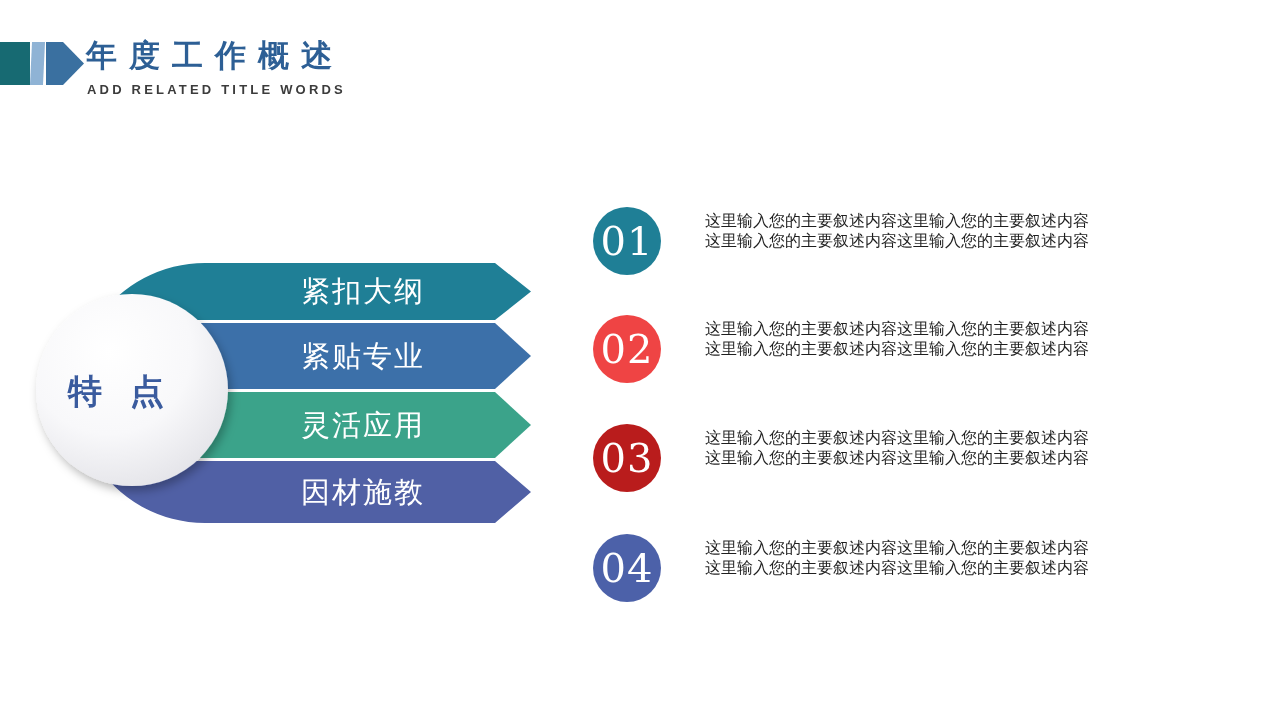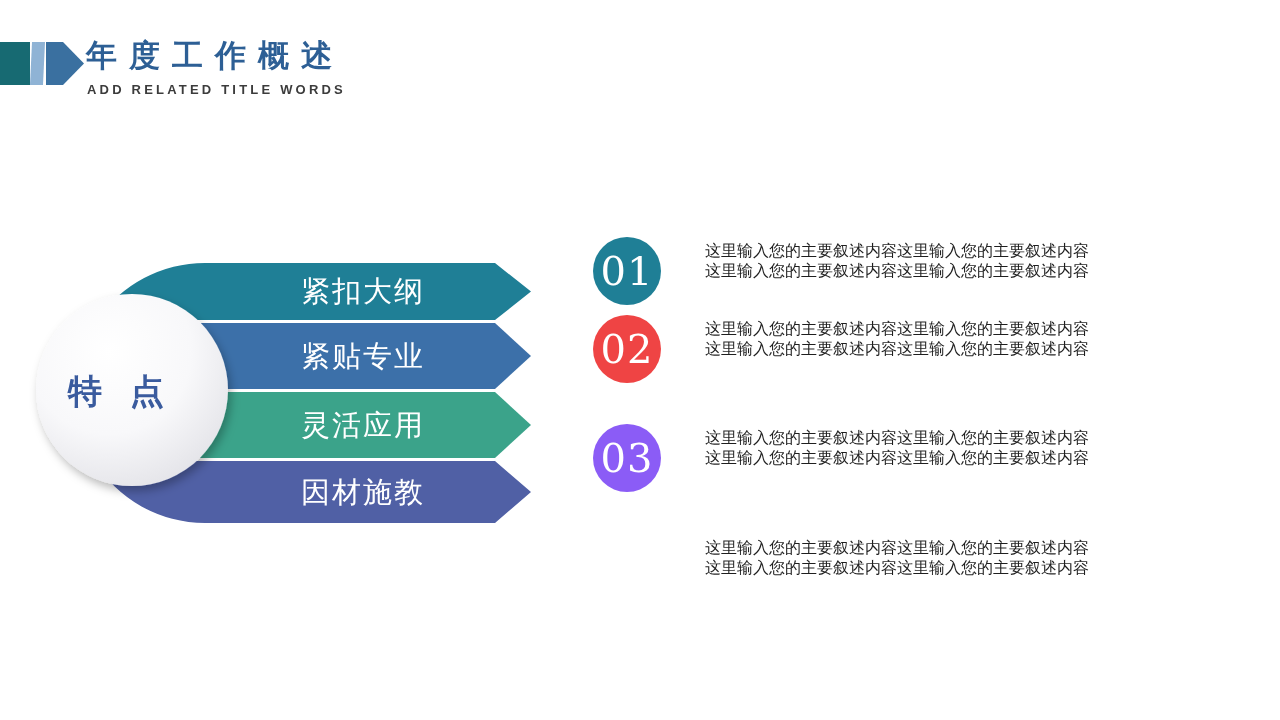--- a/index.html
+++ b/index.html
@@ -15,21 +15,21 @@
 
   
   .left-graphic { position:absolute; left:0; top:0; width:560px; height:560px; overflow:visible; }
   .arrow-label { font-family:"Liberation Sans", sans-serif; font-size:29px; font-weight:500;
                  letter-spacing:2px; fill:#ffffff; }
   .feature-label { font-family:"DejaVu Serif", serif; font-size:34px; font-weight:bold;
                    letter-spacing:28px; }
 
   
   .item-row { position:absolute; left:593px; width:510px; height:68px; }
-  .row-1 { top:207px;margin-top:30px; } .row-2 { top:315px; } .row-3 { top:424px; } .row-4 { top:534px; }
+  .row-1 { top:207px; } .row-2 { top:315px; } .row-3 { top:424px; } .row-4 { top:534px; }
   .num-badge { position:absolute; left:0; top:0; width:68px; height:68px; border-radius:50%;
                display:flex; align-items:center; justify-content:center; }
   .num-badge span { font-family:"DejaVu Serif", serif; font-size:40px; color:#ffffff; letter-spacing:1px; }
   .item-text { position:absolute; left:112px; top:5px; width:392px; font-family:Liberation Mono, monospace;
                font-size:16px; line-height:20px; color:#1F1F1F; word-break:break-all; }
 </style>
 </head>
 <body>
 
 <div class="slide">
@@ -77,23 +77,26 @@
   </div>
 
   <div class="item-row row-2">
     <div class="num-badge" style="background-color: #ef4444; text-align: right;">
       <span>02</span>
     </div>
     <div class="item-text">这里输入您的主要叙述内容这里输入您的主要叙述内容这里输入您的主要叙述内容这里输入您的主要叙述内容</div>
   </div>
 
   <div class="item-row row-3">
-    <div class="num-badge" style="background-color: #8b5cf6;">
+    <div class="num-badge" style="background-color: #b91c1c;">
       <span>03</span>
     </div>
     <div class="item-text">这里输入您的主要叙述内容这里输入您的主要叙述内容这里输入您的主要叙述内容这里输入您的主要叙述内容</div>
   </div>
 
   <div class="item-row row-4">
+    <div class="num-badge" style="background-color: rgb(76, 97, 169);">
+      <span>04</span>
+    </div>
     <div class="item-text">这里输入您的主要叙述内容这里输入您的主要叙述内容这里输入您的主要叙述内容这里输入您的主要叙述内容</div>
   </div>
 
 </div>
 
 </body></html>

